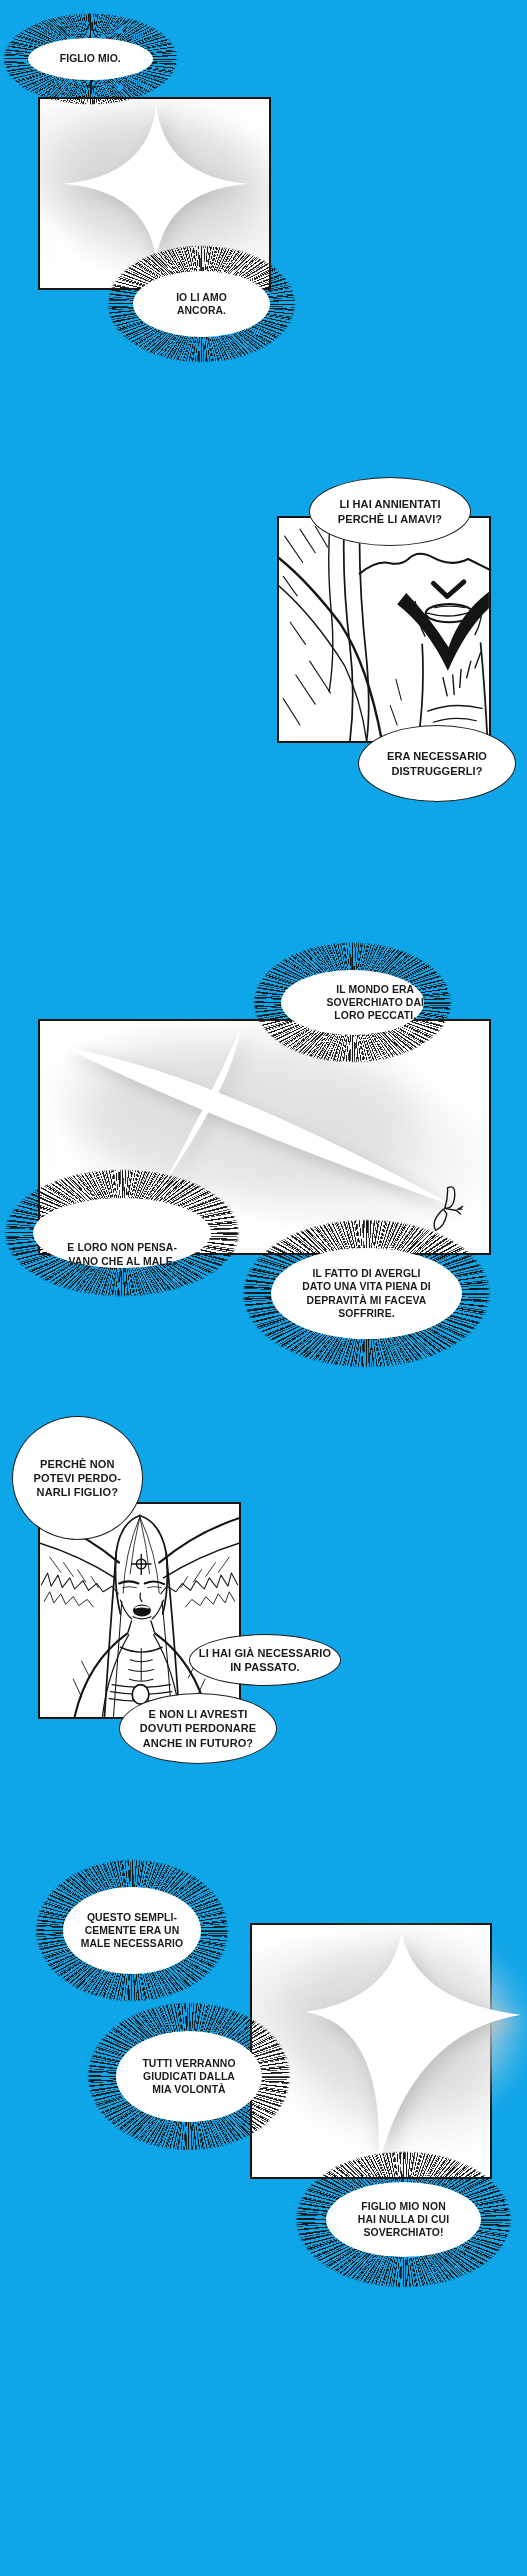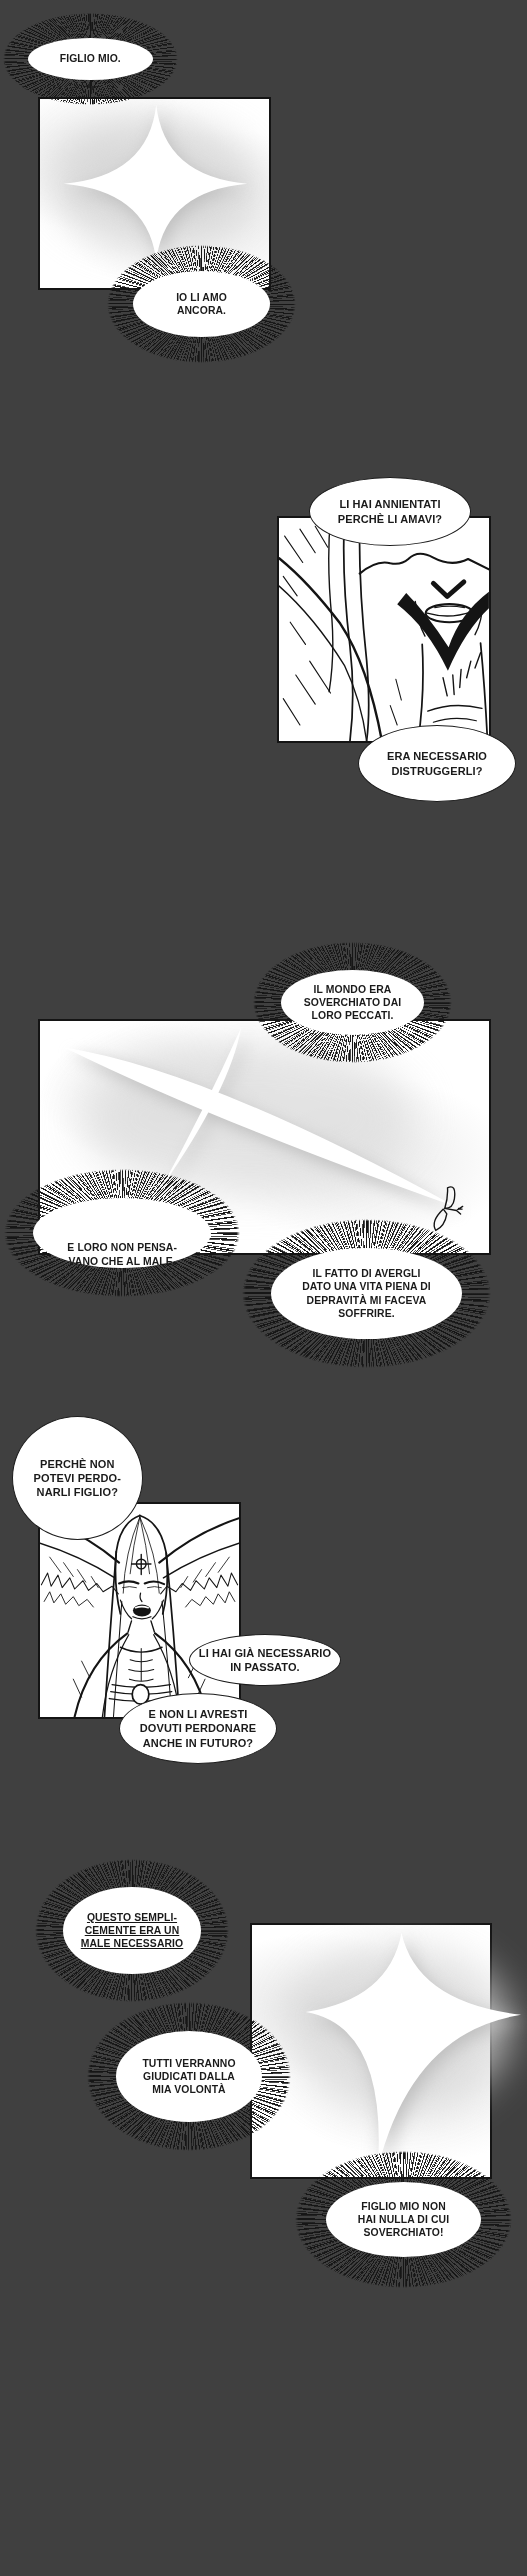--- a/index.html
+++ b/index.html
@@ -1,16 +1,16 @@
 <!DOCTYPE html>
 <html style="font-size:11px"><head>
 <meta charset="utf-8">
 <style>
   html,body{margin:0;padding:0;background:#fff;}
-  #page{position:relative;width:528px;height:2576px;background:#404040;overflow:hidden;
+  #page{position:relative;width:528px;height:2576px;background:#0ea5e9;overflow:hidden;
         font-family:"Liberation Sans",sans-serif;color:#151515;}
   .panel{position:absolute;border:2.1px solid #141414;background:#fff;box-sizing:border-box;
          overflow:hidden;z-index:1;}
   .panel.shaded{background:
      radial-gradient(ellipse 181px 104px at 28% 32%, #e3e3e3, rgba(255,255,255,0) 70%),
      radial-gradient(ellipse 208px 118px at 72% 60%, #e8e8e8, rgba(255,255,255,0) 72%),
      #ffffff;}
   .art{position:absolute;inset:0;width:100%;height:100%;}
   .overlay{position:absolute;z-index:2;pointer-events:none;}
   .bubble{position:absolute;z-index:3;display:flex;align-items:center;justify-content:center;}
@@ -115,21 +115,21 @@
   </div>
 
   <svg class="overlay" style="left:428px;top:1185px;width:39px;height:51px;" viewBox="0 0 56 74" stroke="#141414" fill="none" stroke-width="2" stroke-linecap="round" stroke-linejoin="round">
     <path d="M28,4 Q41,-2 38,20 Q36,34 24,34 Q29,18 28,4 Z"></path>
     <path d="M24,34 L41,37 L50,31 M41,37 L47,42 M44,34 l5,1"></path>
     <path d="M22,35 Q3,53 11,66 Q24,60 27,42 Z"></path>
   </svg>
 
   <div class="bubble burst" style="left:253px;top:942px;width:199px;height:121px;">
     <div class="spikes"></div>
-    <div class="body" style="inset:28px;">
+    <div class="body" style="inset:28px;justify-content:flex-end;">
       <span class="txt">IL MONDO ERA
 SOVERCHIATO DAI
 LORO PECCATI.</span>
     </div>
   </div>
 
   <div class="bubble burst" style="left:4.2px;top:1169px;width:236px;height:128px;">
     <div class="spikes"></div>
     <div class="body" style="inset:29px;align-items:flex-end;">
       <span class="txt">E LORO NON PENSA-
@@ -218,21 +218,21 @@
 
   <div class="panel shaded" style="left:250px;top:1923px;width:242px;height:256px;"></div>
   <svg class="overlay" style="left:250px;top:1923px;width:278px;height:256px;" viewBox="0 0 400 368">
     <ellipse cx="215" cy="150" rx="160" ry="120" fill="#d9d9d9" style="filter:blur(28px)" opacity=".75"></ellipse>
     <path d="M218,14 Q240,114 390,132 Q234,156 184,352 Q197,148 80,128 Q200,110 218,14 Z" fill="#bdbdbd" style="filter:blur(13px)" transform="translate(6,9)"></path>
     <path d="M218,14 Q240,114 390,132 Q234,156 184,352 Q197,148 80,128 Q200,110 218,14 Z" fill="#ffffff"></path>
   </svg>
 
   <div class="bubble burst" style="left:35px;top:1859px;width:194px;height:143px;">
     <div class="spikes"></div>
-    <div class="body" style="inset:28px;text-decoration:underline;">
+    <div class="body" style="inset:28px;">
       <span class="txt">QUESTO SEMPLI-
 CEMENTE ERA UN
 MALE NECESSARIO</span>
     </div>
   </div>
 
   <div class="bubble burst" style="left:87px;top:2002px;width:204px;height:149px;">
     <div class="spikes"></div>
     <div class="body" style="inset:29px;">
       <span class="txt">TUTTI VERRANNO

